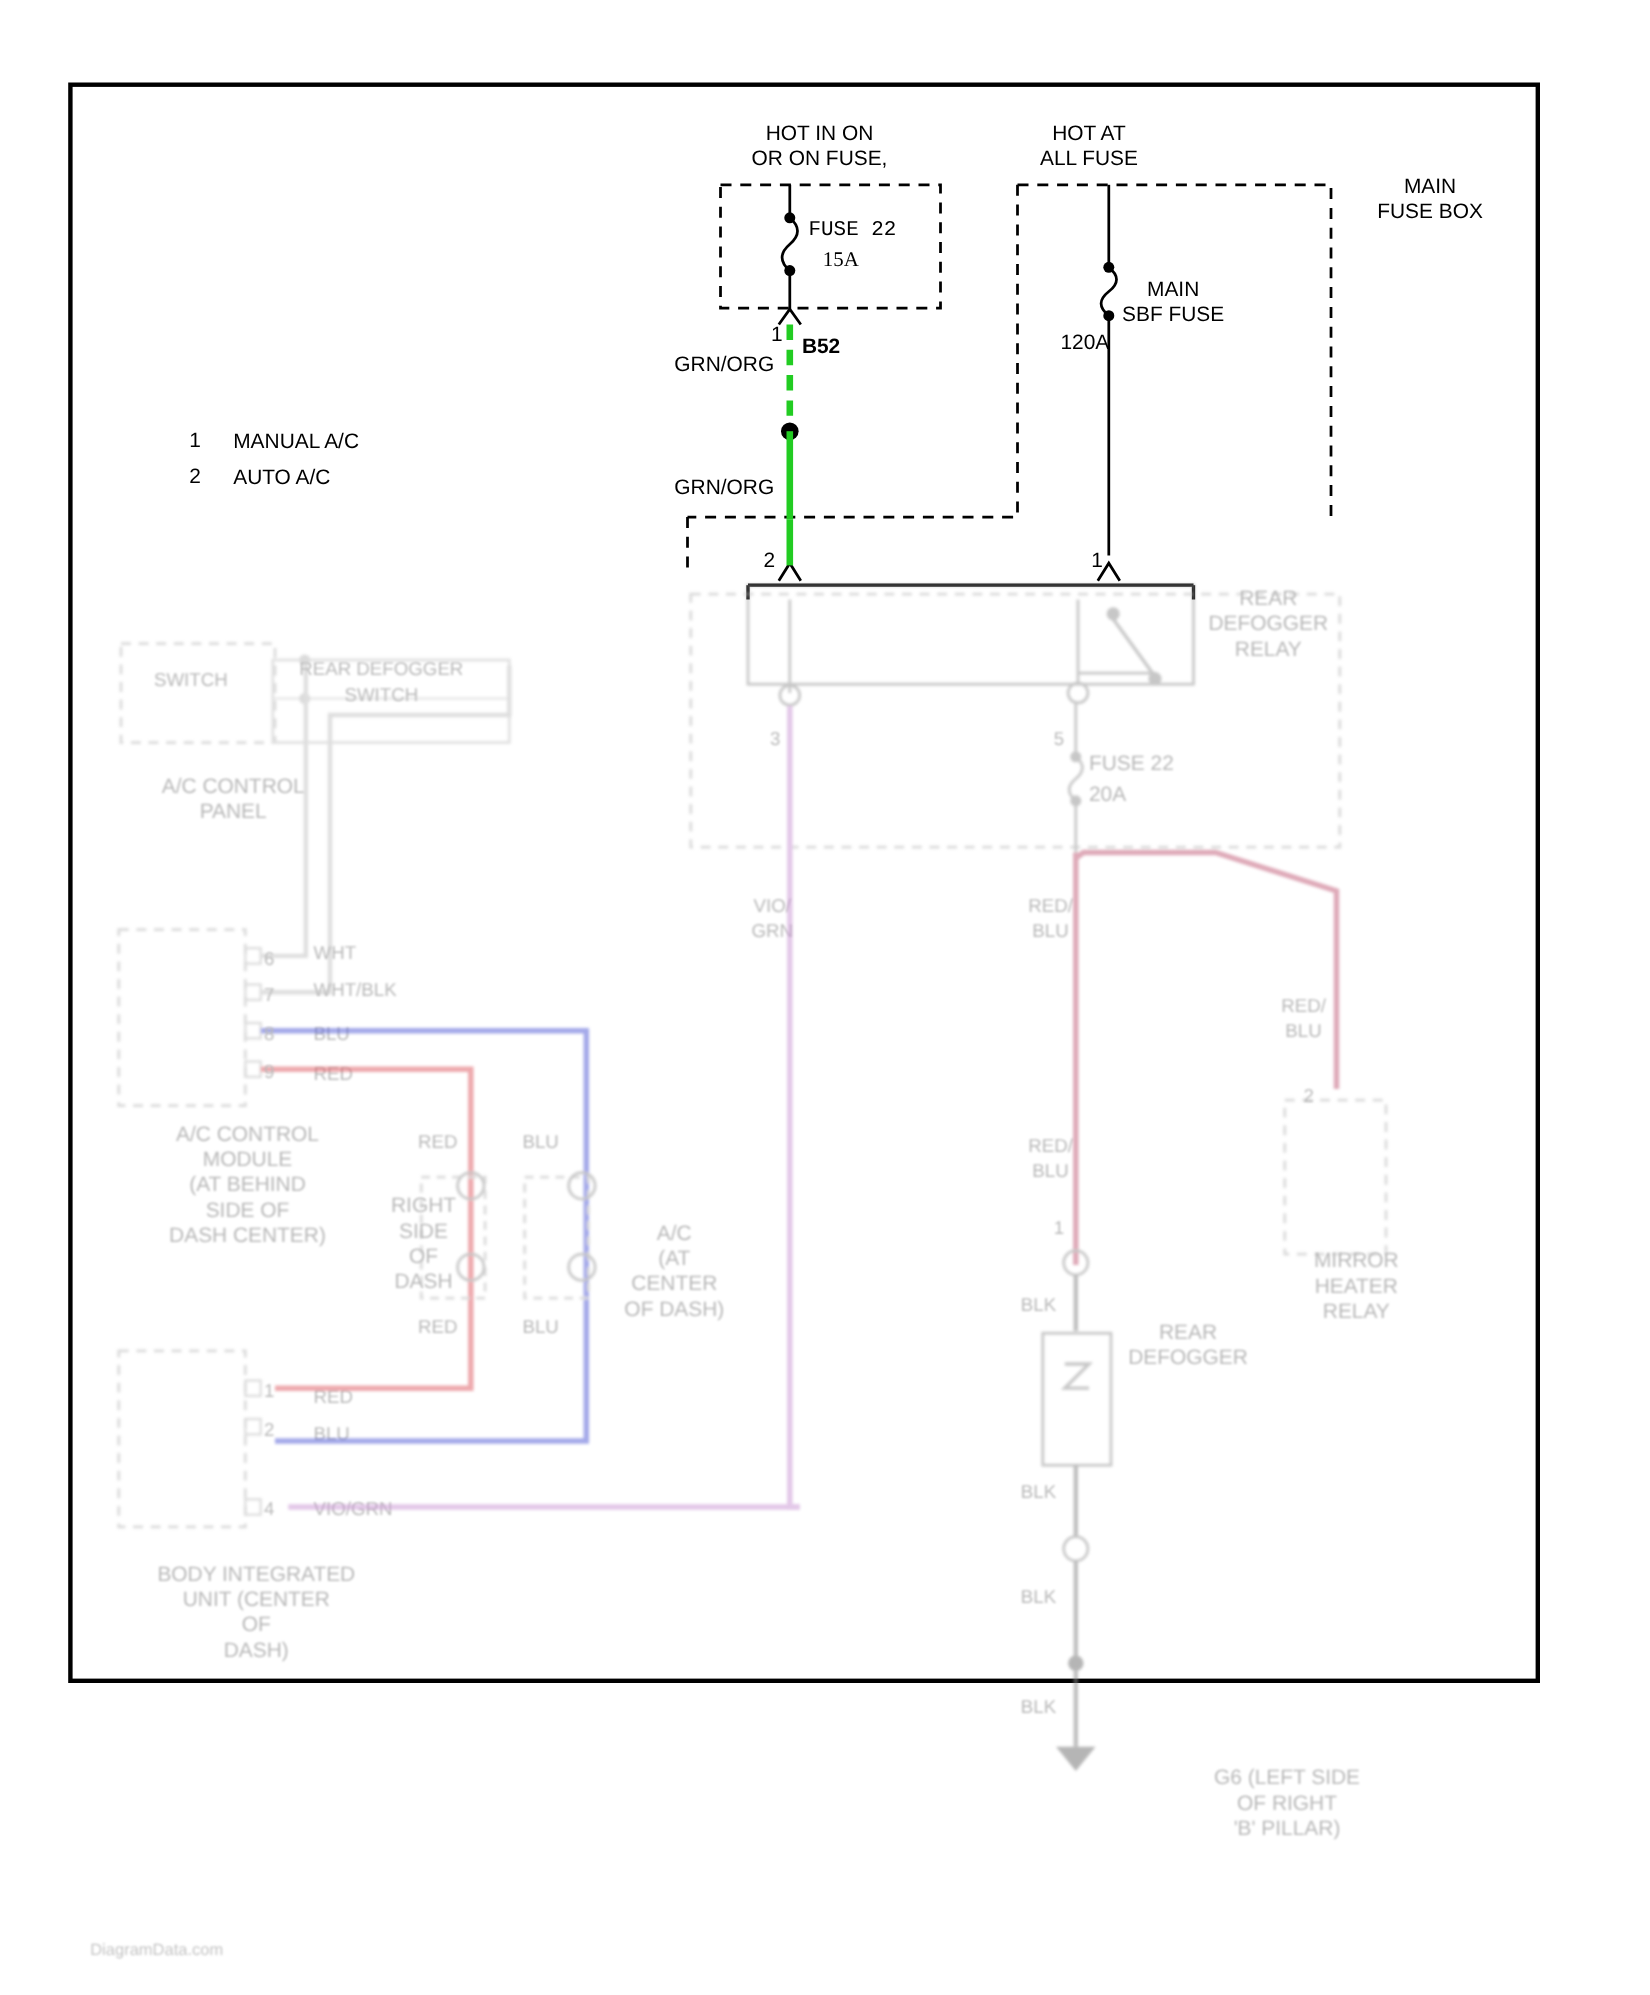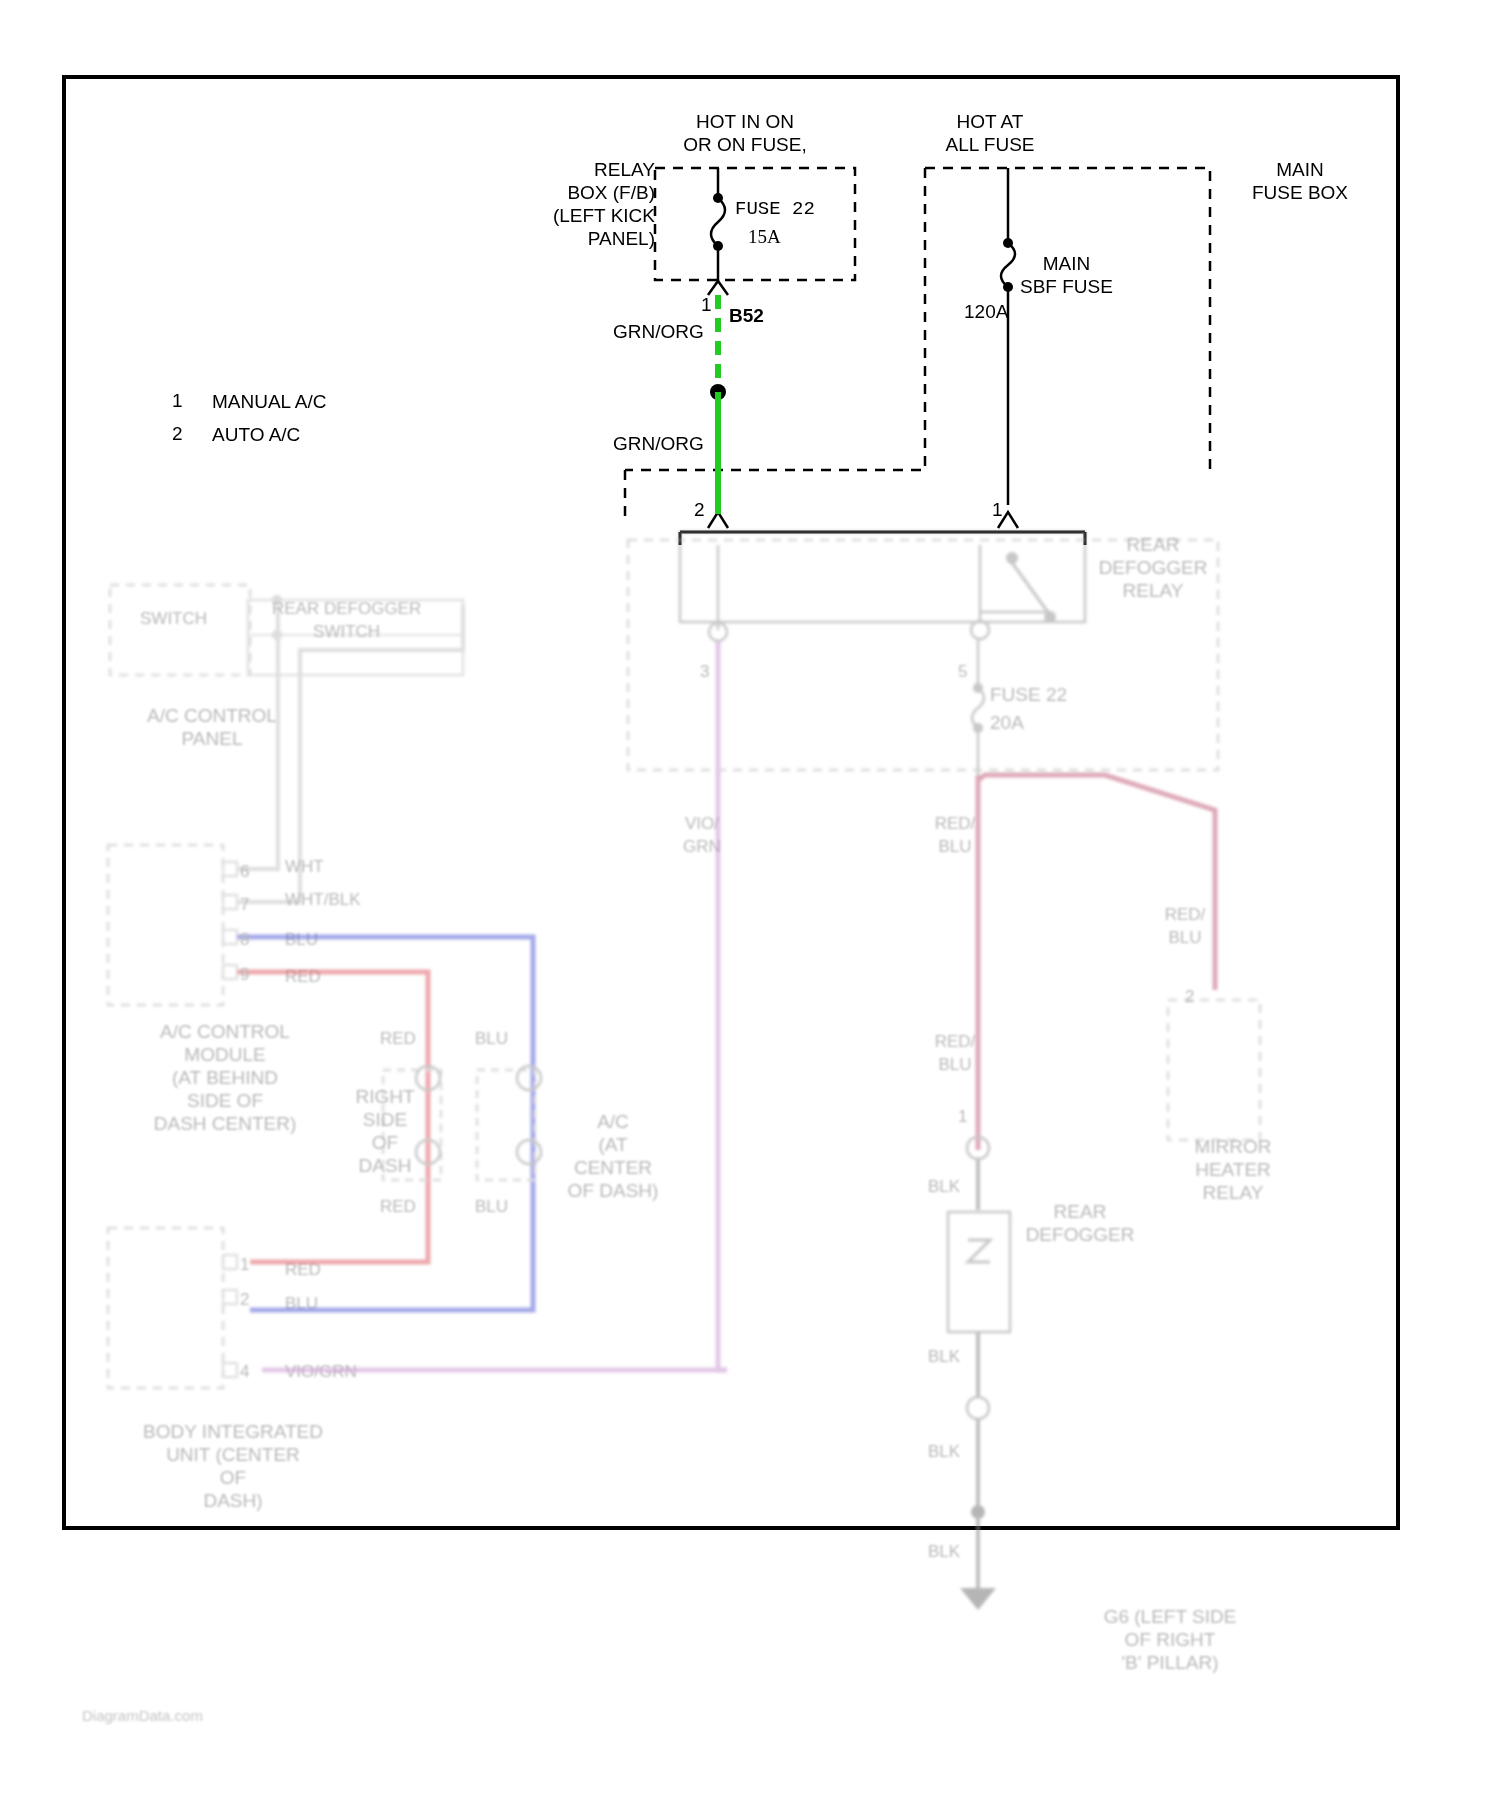--- a/index.html
+++ b/index.html
@@ -48,44 +48,40 @@
   svg.overlay {
     position: absolute;
     left: 0; top: 0;
     width: 1500px;
     height: 1814px;
     pointer-events: none;
   }
   .watermark {
     position: absolute;
     left: 82px;
-    top: 1707px;
+    top: 1764px;
     font-size: 15px;
     color: #c4c4c4;
     filter: blur(0.8px);
   }
   .legend-num { position: absolute; font-size: 19px; }
 </style>
 </head>
 <body>
 
 <div id="sheet">
 
   <div class="frame-outline"></div>
 
   <div class="lbl" style="left: 655px; top: 110px; text-align: center; width: 180px; white-space: pre-line;">HOT IN ON
 OR ON FUSE,</div>
 
   <div class="lbl" style="left: 900px; top: 110px; text-align: center; width: 180px; white-space: pre-line;">HOT AT
 ALL FUSE</div>
 
-  <div class="lbl" style="left: 515px; top: 158px; text-align: right; width: 140px; white-space: pre-line;">RELAY
-BOX (F/B)
-(LEFT KICK
-PANEL)</div>
 
   <div class="lbl" style="left: 1220px; top: 158px; width: 160px; white-space: pre-line;">MAIN
 FUSE BOX</div>
 
   <div class="lbl" style="left:735px; top:198px;font-family:Liberation Mono, monospace;">FUSE 22</div>
   <div class="lbl" style="left:748px; top:225px;font-family:Liberation Serif, serif;">15A</div>
 
   <div class="lbl" style="left: 1020px; top: 252px; white-space: pre-line;">MAIN
 SBF FUSE</div>
   <div class="lbl" style="left:964px; top:300px;">120A</div>

